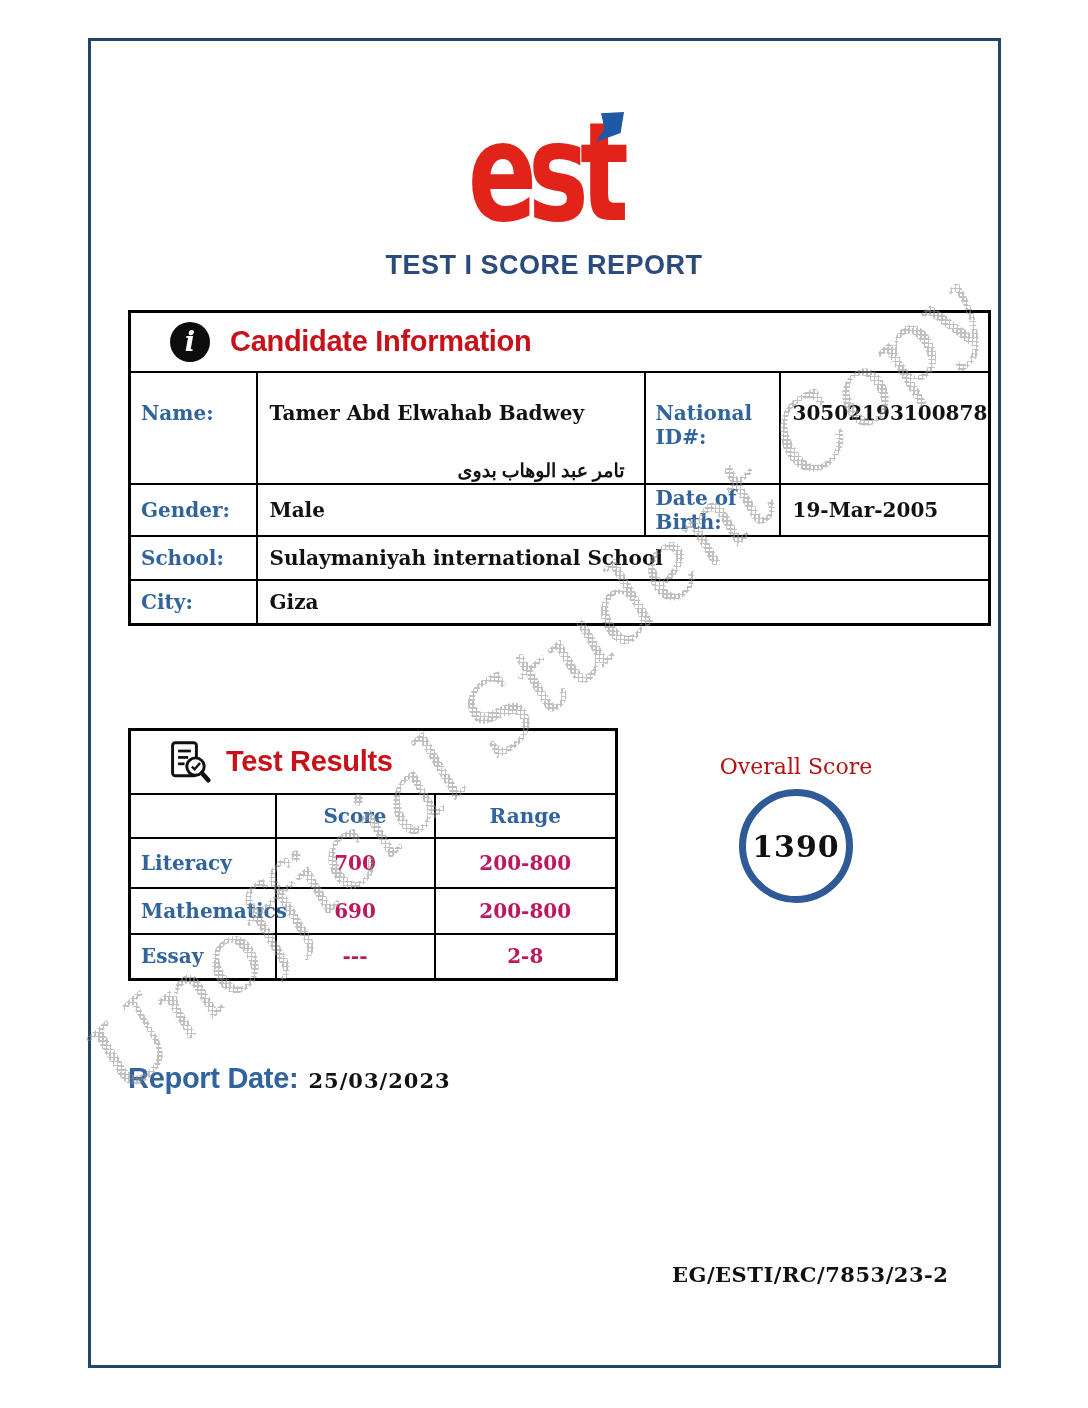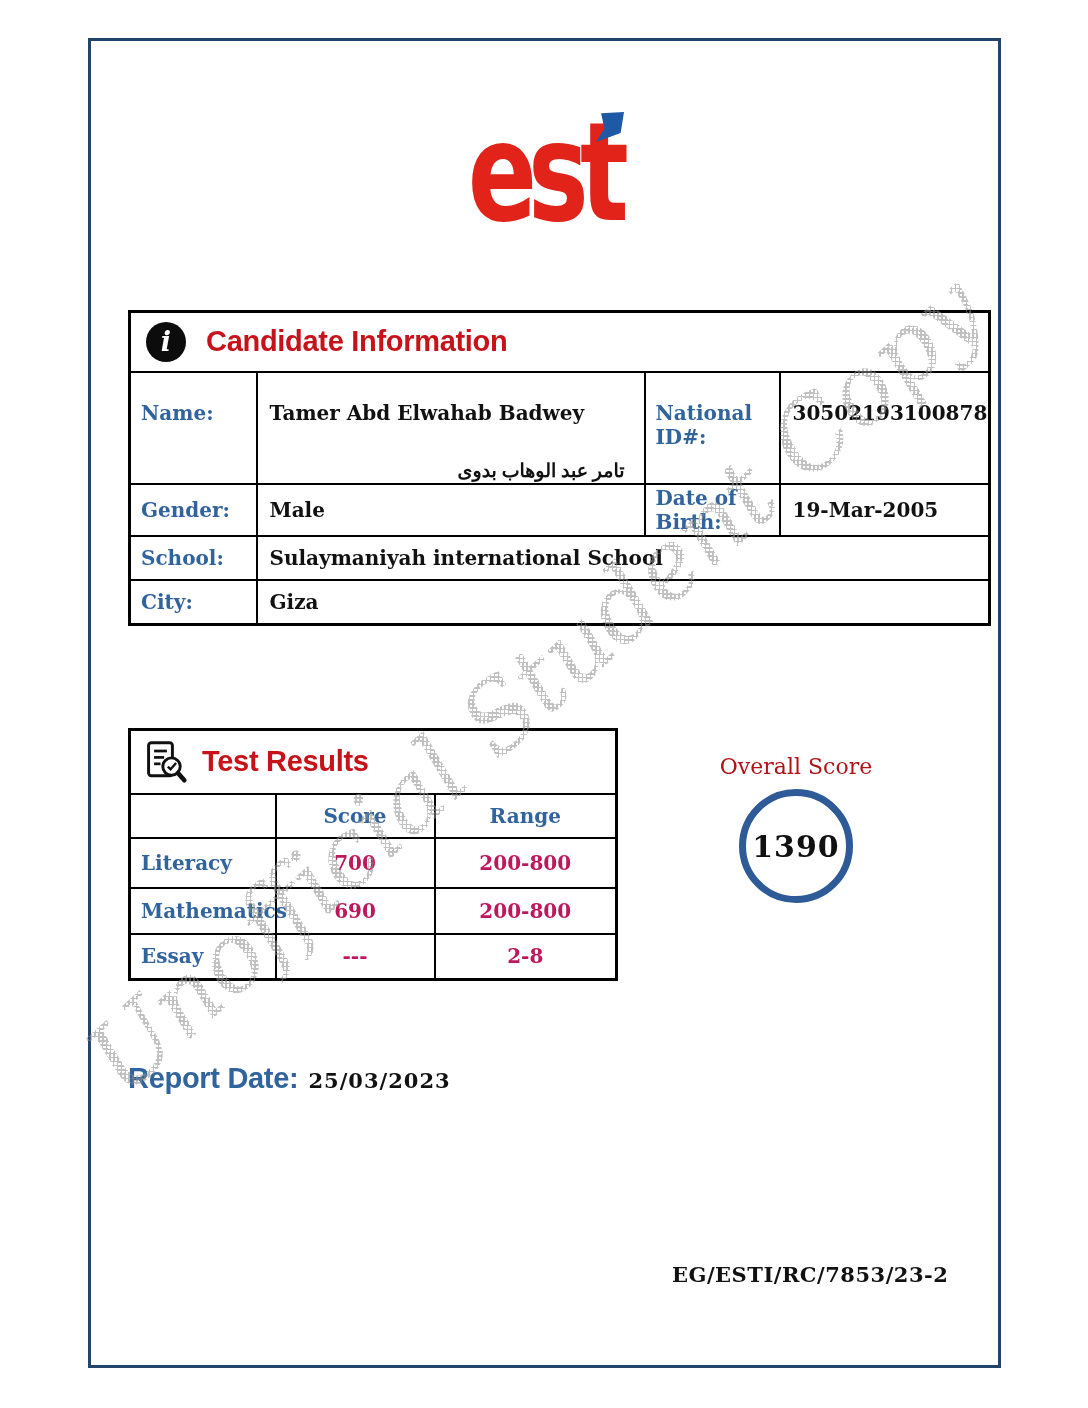--- a/index.html
+++ b/index.html
@@ -42,21 +42,21 @@
     font-size:20px; padding-left:10px;
   }
   .val {
     color:#111; font-family:"DejaVu Serif", serif; font-weight:bold;
     font-size:20px; padding-left:12px;
   }
 
   
   .cand-table { position:absolute; left:128px; top:310px; width:860px; }
   .section-header-cell { height:60px; }
-  .header-flex { display:flex; align-items:center; }
+  .header-flex { display:flex; align-items:center;padding-left:24px; }
   .info-icon {
     width:40px; height:40px; margin-left:14px; background:#0c0c0c; border-radius:50%;
     display:flex; align-items:center; justify-content:center; flex:0 0 auto;
   }
   .info-icon::before {
     content:"i"; color:#fff; font-family:"DejaVu Serif", serif;
     font-style:italic; font-weight:bold; font-size:27px; line-height:1;
   }
   .section-title {
     margin-left:20px; color:#C8121A; font-weight:bold; font-size:29px; letter-spacing:-0.3px;
@@ -127,20 +127,21 @@
 
 <div class="page">
 
   <div class="frame"></div>
 
   <div class="logo-wrap">
     <span class="logo-text">est</span>
     <span class="logo-mark"></span>
   </div>
 
+  <div class="doc-title">TEST I SCORE REPORT</div>
 
   <table class="cand-table outer">
     <colgroup>
         <col style="width:127px">
         <col style="width:388px">
         <col style="width:135px">
         <col style="width:210px">
       </colgroup>
     <tbody>
         <tr>

